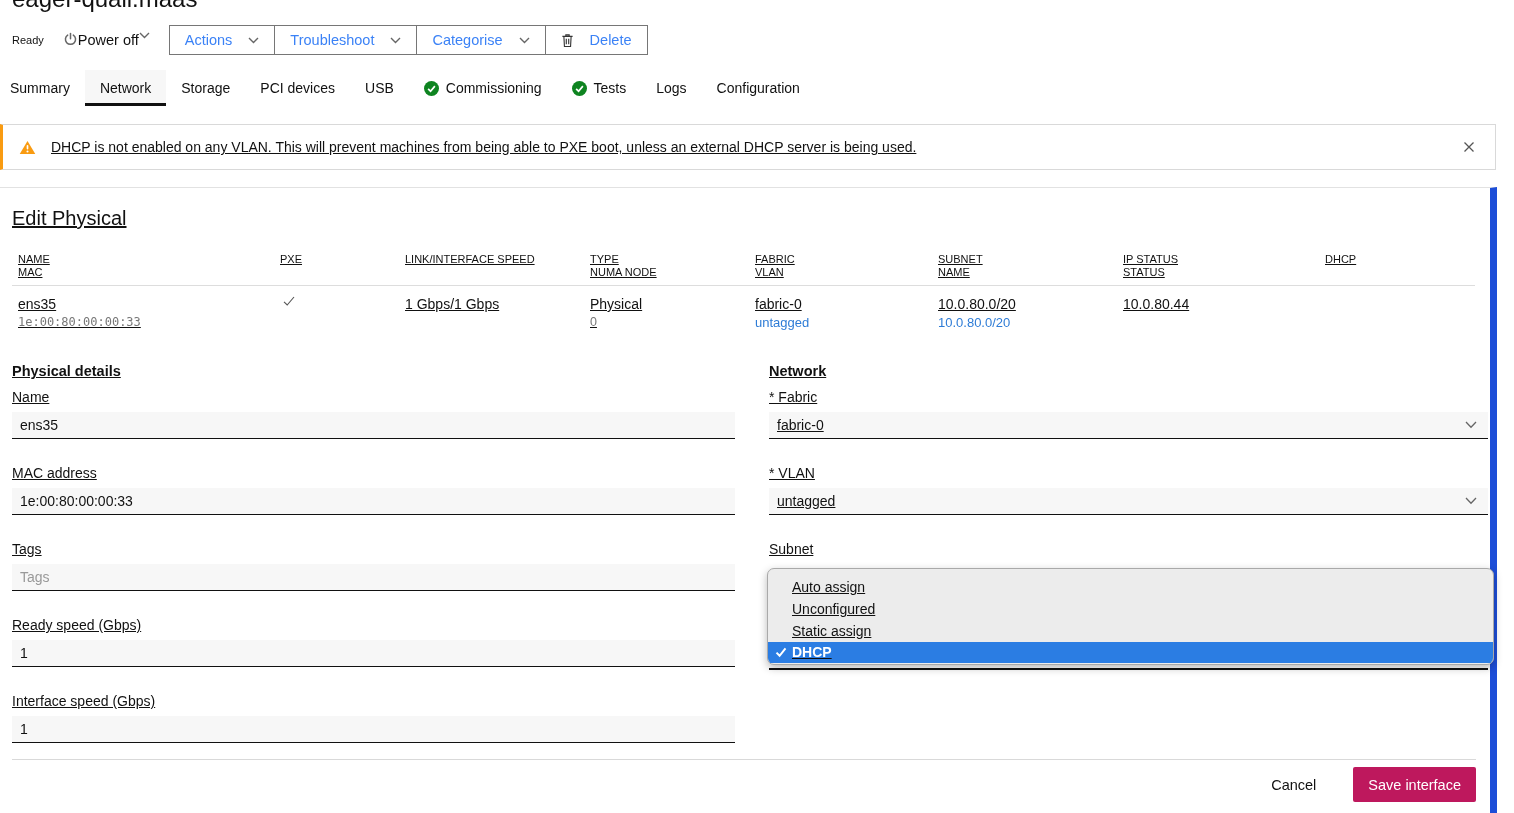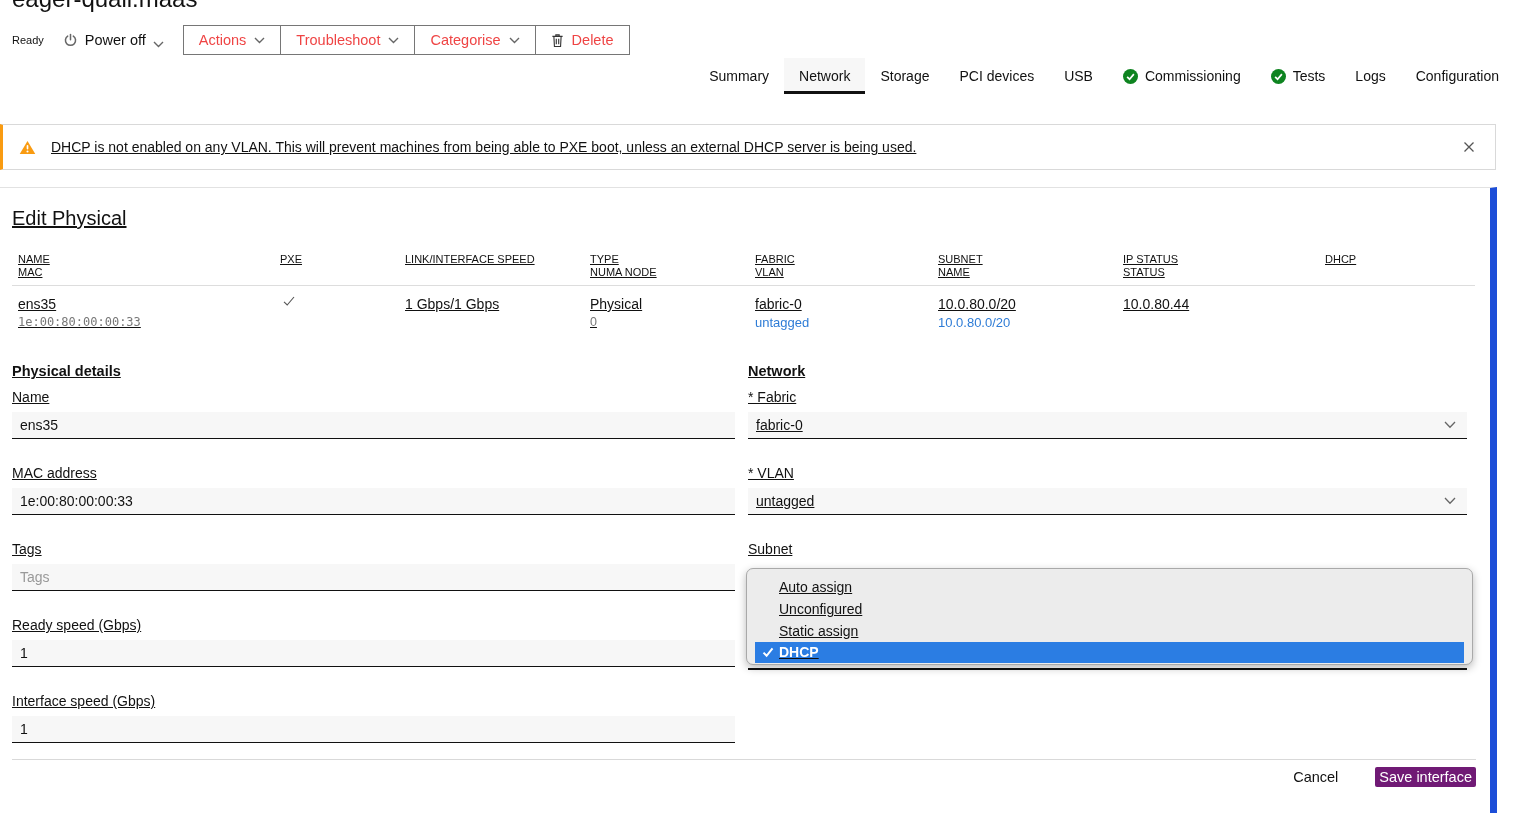--- a/index.html
+++ b/index.html
@@ -8,30 +8,30 @@
     position:relative; overflow:hidden; background:#fff; color:#111;
     font-family:"Liberation Sans", sans-serif; font-size:14px;
   }
 
   
   .page-title { position:absolute; top:-15px; left:12px; font-size:24px; font-weight:400; color:#111; }
 
   
   .action-row { position:absolute; top:25px; left:12px; height:30px; display:flex; align-items:center; }
   .status-text { margin-right:19px; font-size:11px; }
-  .power-control { display:flex; align-items:flex-end; gap:7px; margin-right:19px; cursor:pointer; }
+  .power-control { display:flex; align-items:flex-start; gap:0; margin-right:19px; cursor:pointer; }
   .power-control span { font-size:14.5px; }
   .btn-group { display:flex; border:1px solid #767676; height:30px; align-items:stretch; }
-  .btn-group .gbtn { display:flex; align-items:center; gap:8px; padding:0 15px; font-size:14.5px;
-    background:#fff; border:0; border-left:1px solid #767676; cursor:pointer; color:#ef4444;
+  .btn-group .gbtn { display:flex; align-items:center; gap:16px; padding:0 15px; font-size:14.5px;
+    background:#fff; border:0; border-left:1px solid #767676; cursor:pointer; color:#3b82f6;
     font-family:"Liberation Sans",sans-serif; }
   .btn-group .gbtn:first-child { border-left:0; }
 
   
-  .tabs-row { position:absolute; top:58px; left:0; right:0; height:36px; display:flex;justify-content:flex-end; }
+  .tabs-row { position:absolute; top:70px; left:0; right:0; height:36px; display:flex; }
   .tab { display:flex; align-items:center; gap:7px; padding:0 15px; cursor:pointer; font-size:14px; }
   .tab:first-child { padding-left:10px; }
   .tab.active { background:#f7f7f7; box-shadow:inset 0 -3px 0 #111; }
 
   
   .banner { position:absolute; top:124px; left:0; width:1496px; height:46px;
     border:1px solid #d9d9d9; border-left:3px solid #f99b11;
     display:flex; align-items:center; padding:0 16px; background:#fff;text-decoration:underline; }
   .banner-text { margin-left:15px; font-size:14px; }
   .banner-close { margin-left:auto; background:none; border:0; cursor:pointer; padding:4px; line-height:0; }
@@ -49,47 +49,47 @@
   .hcell { padding-left:6px; font-size:11px; line-height:13px; color:#111; }
   .trow  { padding-top:10px; }
   .tcell { padding-left:6px; }
   .cell-main { font-size:14px; line-height:17px; }
   .cell-sub  { margin-top:2px; font-size:12.5px; line-height:15px; color:#777; }
   .mono { font-family:"DejaVu Sans Mono", monospace; font-size:12px; }
   .cell-link { margin-top:2px; font-size:13px; line-height:15px; color:#2e7cd6; text-decoration:none; display:inline-block; cursor:pointer; }
   .pxe-check { padding-left:9px; }
 
   
-  .form-grid { display:grid; grid-template-columns:723px 719px; column-gap:13px; margin-top:33px; }
+  .form-grid { display:grid; grid-template-columns:723px 719px; column-gap:34px; margin-top:33px; }
   .form-col h3 { font-size:14.5px; font-weight:700; line-height:17px; }
   .field { margin-top:26px; }
   .field.first { margin-top:9px; }
   .field label { display:block; margin-bottom:7px; font-size:14px; line-height:16px; color:#111; }
   .txt-input { width:100%; height:27px; background:#f7f7f7; border:0; border-bottom:1px solid #111;
     padding:0 8px; font-family:"Liberation Sans",sans-serif; font-size:14px; color:#111; }
   .txt-input::placeholder { color:#999; }
   .sel { width:100%; height:27px; background:#f7f7f7; border-bottom:1px solid #111;
     display:flex; align-items:center; justify-content:space-between; padding:0 11px 0 8px; cursor:pointer; }
 
   
   .subnet-field { position:relative; }
   .popup { position:relative; z-index:5; margin-top:11px; margin-left:-2px; width:727px; height:97px;
     background:#ececec; border:1px solid #a9a9a9; border-radius:7px;
-    box-shadow:0 3px 9px rgba(0,0,0,.28); padding:7px 8px 3px; overflow:hidden; }
+    box-shadow:0 3px 9px rgba(0,0,0,.28); padding:7px 0 3px; overflow:hidden; }
   .popup-option { position:relative; height:22px; line-height:22px; padding-left:24px; font-size:14px; color:#111; cursor:pointer; }
   .popup-option.selected { height:21px; line-height:21px; background:#2b7de3; color:#fff; font-weight:700; }
   .popup-option .opt-check { position:absolute; left:7px; top:5px; line-height:0; }
   .subnet-underline { margin-top:3px; width:719px; border-bottom:2px solid #111; }
 
   
   .form-footer { position:absolute; left:12px; right:14px; top:571px;
     border-top:1px solid #d9d9d9; padding-top:7px;
     display:flex; justify-content:flex-end; gap:37px; }
   .cancel-btn { background:none; border:0; font-family:"Liberation Sans",sans-serif; font-size:14.5px; color:#111; cursor:pointer; }
-  .save-btn { height:20px; padding:0 4px; background:#701a75; color:#fff; border:0; border-radius:2px;
+  .save-btn { height:35px; padding:0 15px; background:#be185d; color:#fff; border:0; border-radius:2px;
     font-family:"Liberation Sans",sans-serif; font-size:14.5px; cursor:pointer; }
 
   svg { display:block; }
 </style>
 </head>
 <body>
 
 <h1 class="page-title">eager-quail.maas</h1>
 
 <div class="action-row">

